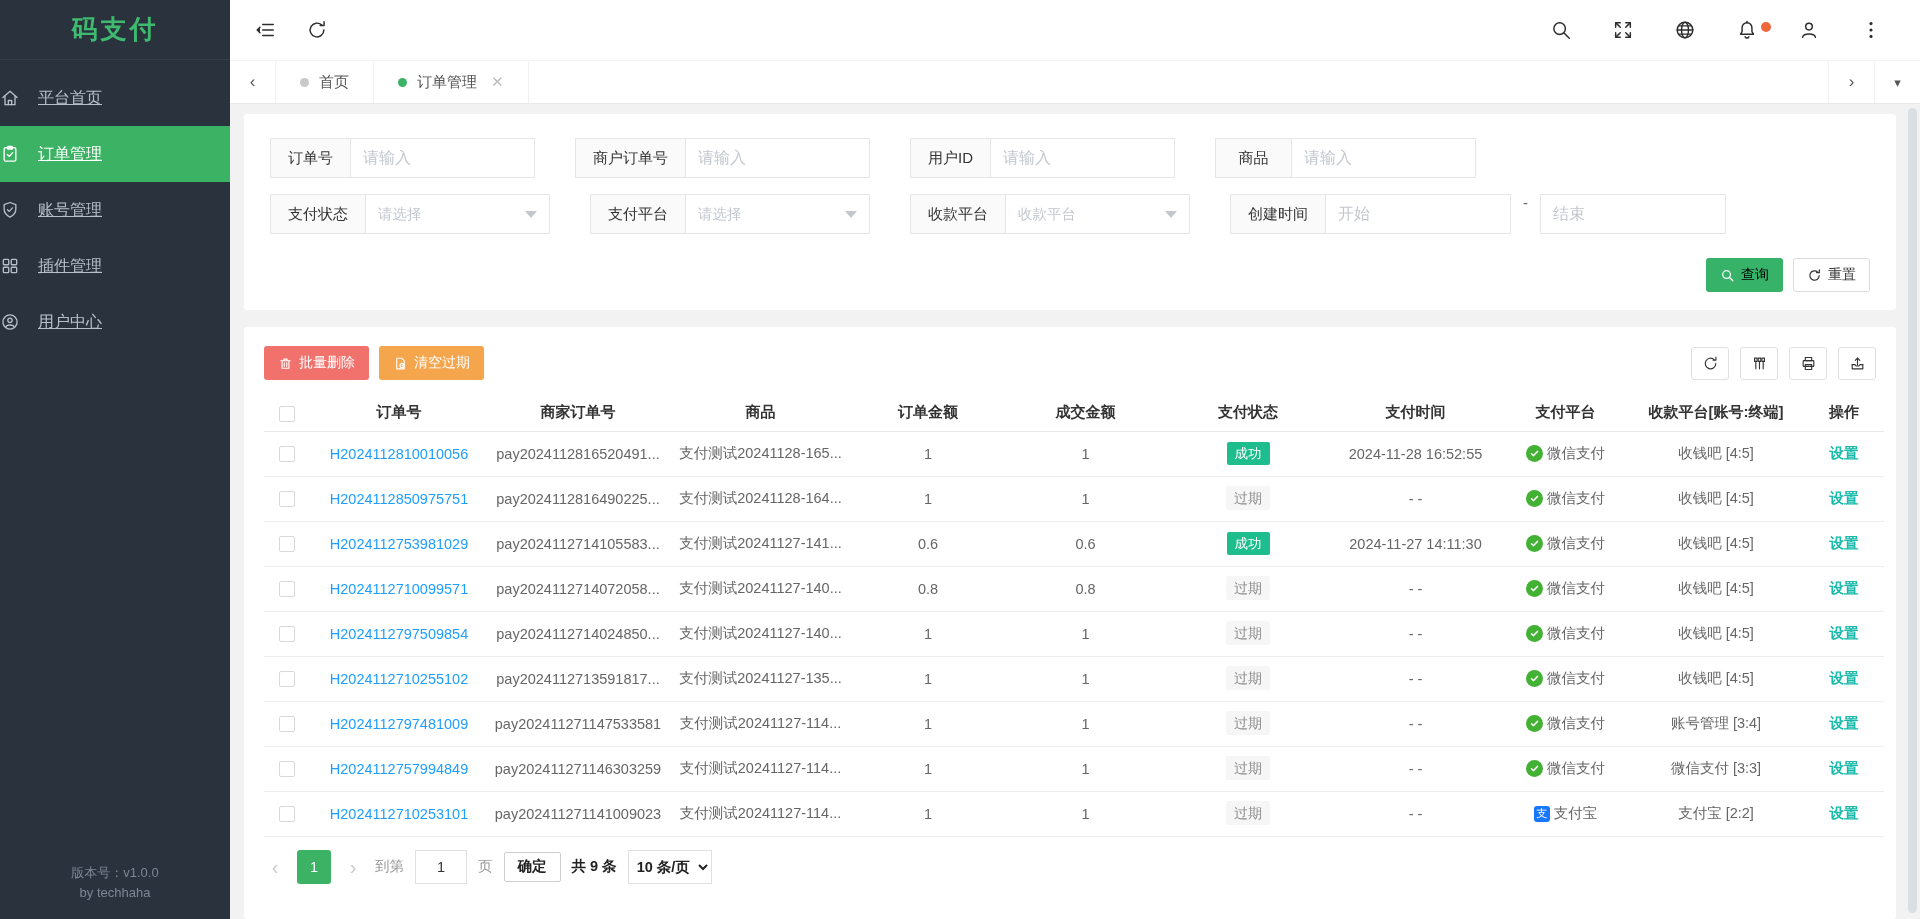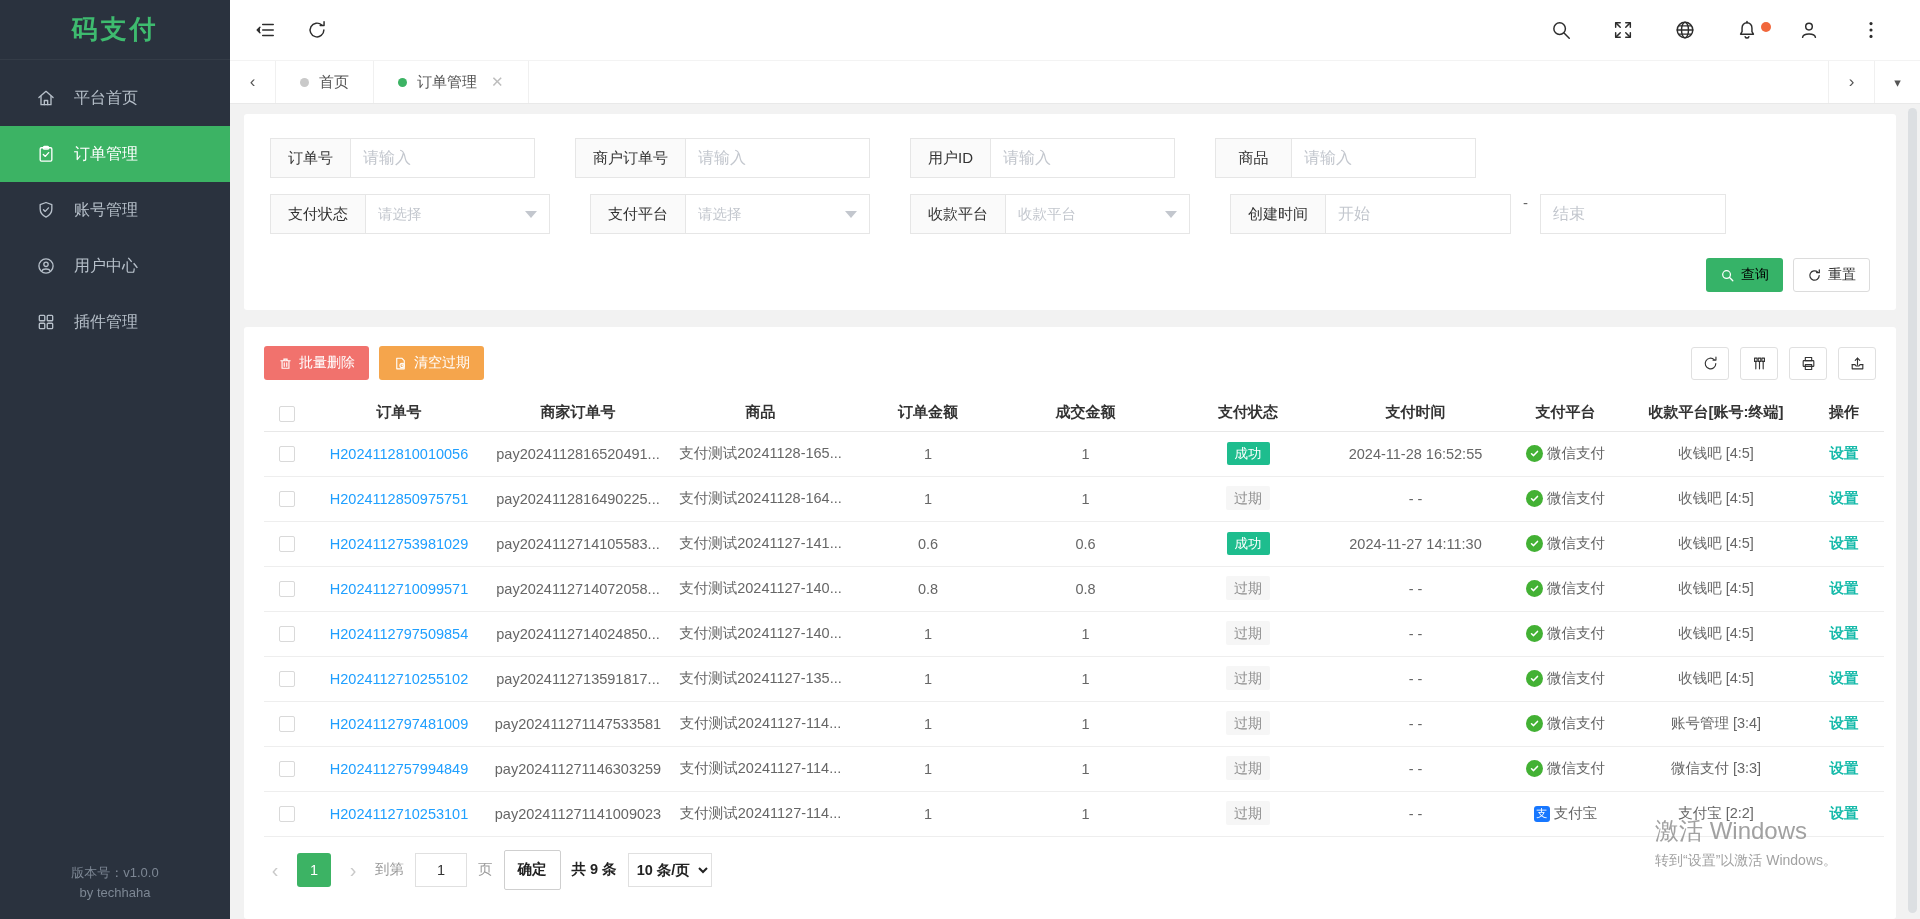--- a/index.html
+++ b/index.html
@@ -4,21 +4,21 @@
 <style>
   * { margin:0; padding:0; box-sizing:border-box; }
   html,body { width:1920px; height:919px; overflow:hidden; }
   body { font-family:"Liberation Sans","DejaVu Sans",sans-serif; display:flex; background:#f2f2f2; }
   svg { display:block; }
 
   
   .sidebar { width:230px; background:#2a323e; display:flex; flex-direction:column; position:relative; flex-shrink:0; }
   .logo { height:60px; display:flex; align-items:center; justify-content:center; color:#3ebb6f; font-size:26px; font-weight:bold; letter-spacing:3px; border-bottom:1px solid rgba(255,255,255,.05); }
   .menu { margin-top:10px; }
-  .menu-item { height:56px; display:flex; align-items:center; padding-left:36px; gap:18px; font-size:16px; color:#b7c0ca; cursor:pointer; }
+  .menu-item { height:56px; display:flex; align-items:center; gap:18px; font-size:16px; color:#b7c0ca; cursor:pointer;text-decoration:underline; }
   .menu-item.active { background:#3cb364; color:#fff; }
   .mi-icon { width:20px; height:20px; }
   .mi-icon svg { width:20px; height:20px; }
   .version { margin-top:auto; text-align:center; padding-bottom:16px; color:#7d8794; font-size:13px; line-height:1.55; }
 
   
   .main { flex:1; display:flex; flex-direction:column; position:relative; min-width:0; }
 
   .topbar { height:60px; background:#fff; display:flex; align-items:center; padding:0 20px 0 24px; }
   .tb-left { display:flex; gap:30px; align-items:center; }
@@ -78,21 +78,21 @@
   .alipay-ico { width:16px; height:16px; border-radius:3px; background:#1777ff; color:#fff; font-size:11px; display:inline-flex; align-items:center; justify-content:center; flex-shrink:0; }
   .action-link { color:#16baaa; font-weight:600; cursor:pointer; }
 
   
   .pagination { display:flex; align-items:center; gap:11px; padding:13px 0 15px; font-size:14.5px; color:#666; }
   .pg-nav { color:#c9c9c9; font-size:20px; width:22px; text-align:center; cursor:pointer; line-height:1; }
   .pg-page { width:34px; height:34px; background:#3cb364; color:#fff; border-radius:3px; display:flex; align-items:center; justify-content:center; cursor:pointer; }
   .pg-goto { color:#9a9a9a; }
   .pg-input { width:52px; height:34px; border:1px solid #e0e0e0; text-align:center; font-size:14.5px; color:#333; outline:none; }
   .pg-unit { color:#9a9a9a; }
-  .pg-confirm { height:40px; padding:0 13px; border:1px solid #cfcfcf; background:#fff; font-weight:bold; font-size:14.5px; color:#222; border-radius:2px; cursor:pointer;font-family:Liberation Serif, serif; }
+  .pg-confirm { height:30px; padding:0 13px; border:1px solid #cfcfcf; background:#fff; font-weight:bold; font-size:14.5px; color:#222; border-radius:2px; cursor:pointer;font-family:Liberation Serif, serif; }
   .pg-select { height:34px; border:1px solid #e0e0e0; font-size:14.5px; color:#222; background:#fff; padding:0 4px; font-weight:bold; }
 
   
   .watermark { position:absolute; right:83px; bottom:49px; color:rgba(130,130,130,.75); pointer-events:none; z-index:5; }
   .wm1 { font-size:24px; font-weight:300; }
   .wm2 { font-size:14px; margin-top:5px; }
   .scrollbar { position:absolute; right:3px; top:108px; bottom:6px; width:9px; border-radius:5px; background:#dcdfe2; }
 </style>
 </head>
 <body>
@@ -125,37 +125,37 @@
           <svg viewBox="0 0 24 24" fill="none" stroke="currentColor" stroke-width="1.6" stroke-linecap="round" stroke-linejoin="round">
             <path d="M12 3 19 5.6v5.3c0 4.5-2.9 7.8-7 9.6-4.1-1.8-7-5.1-7-9.6V5.6z"></path>
             <path d="M9 11.6l2.1 2.1 3.9-4.3"></path>
           </svg>
         </span>
     <span>账号管理</span>
       </div>
       <div class="menu-item">
     <span class="mi-icon">
           <svg viewBox="0 0 24 24" fill="none" stroke="currentColor" stroke-width="1.6" stroke-linecap="round" stroke-linejoin="round">
-            <circle cx="12" cy="12" r="8.5"></circle>
-            <circle cx="12" cy="10" r="2.6"></circle>
-            <path d="M7.3 17.6c1-2.7 8.4-2.7 9.4 0"></path>
-          </svg>
-        </span>
-    <span>用户中心</span>
-      </div>
-      <div class="menu-item">
-    <span class="mi-icon">
-          <svg viewBox="0 0 24 24" fill="none" stroke="currentColor" stroke-width="1.6" stroke-linecap="round" stroke-linejoin="round">
             <rect x="4" y="4" width="6.5" height="6.5" rx="1"></rect>
             <rect x="13.5" y="4" width="6.5" height="6.5" rx="1"></rect>
             <rect x="4" y="13.5" width="6.5" height="6.5" rx="1"></rect>
             <rect x="13.5" y="13.5" width="6.5" height="6.5" rx="1"></rect>
           </svg>
         </span>
     <span>插件管理</span>
+      </div>
+      <div class="menu-item">
+    <span class="mi-icon">
+          <svg viewBox="0 0 24 24" fill="none" stroke="currentColor" stroke-width="1.6" stroke-linecap="round" stroke-linejoin="round">
+            <circle cx="12" cy="12" r="8.5"></circle>
+            <circle cx="12" cy="10" r="2.6"></circle>
+            <path d="M7.3 17.6c1-2.7 8.4-2.7 9.4 0"></path>
+          </svg>
+        </span>
+    <span>用户中心</span>
       </div>
     </nav>
   <div class="version">
     <div>版本号：v1.0.0</div>
     <div>by techhaha</div>
   </div>
 </aside>
 
 <div class="main">
 
@@ -589,18 +589,14 @@
         <span class="pg-unit">页</span>
         <button class="pg-confirm">确定</button>
         <span style="color:#222;font-weight:bold;">共 9 条</span>
         <select class="pg-select">
           <option>10 条/页</option>
         </select>
       </div>
     </section>
   </div>
 
-  <div class="watermark">
-    <div class="wm1">激活 Windows</div>
-    <div class="wm2">转到“设置”以激活 Windows。</div>
-  </div>
   <div class="scrollbar"></div>
 </div>
 
 </body></html>

